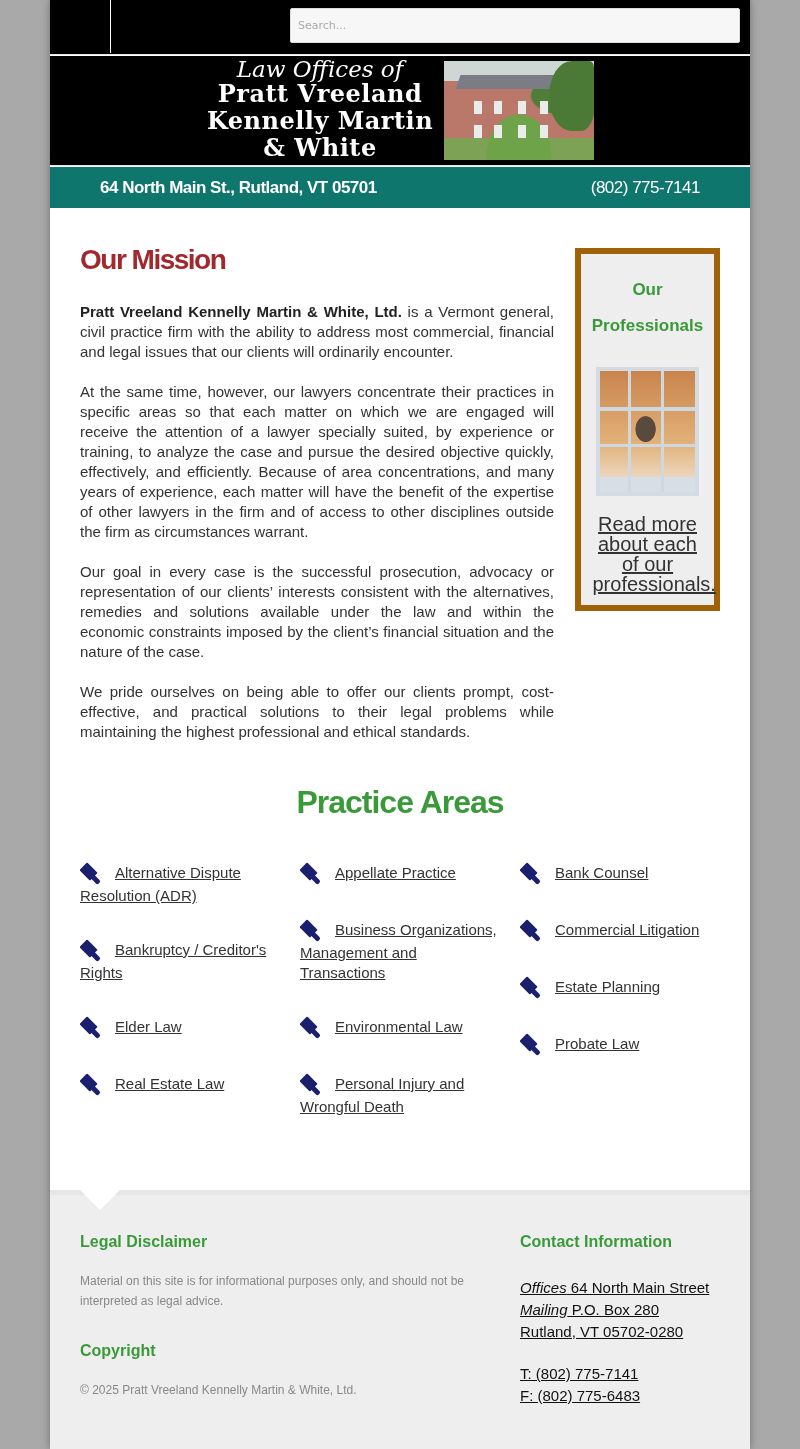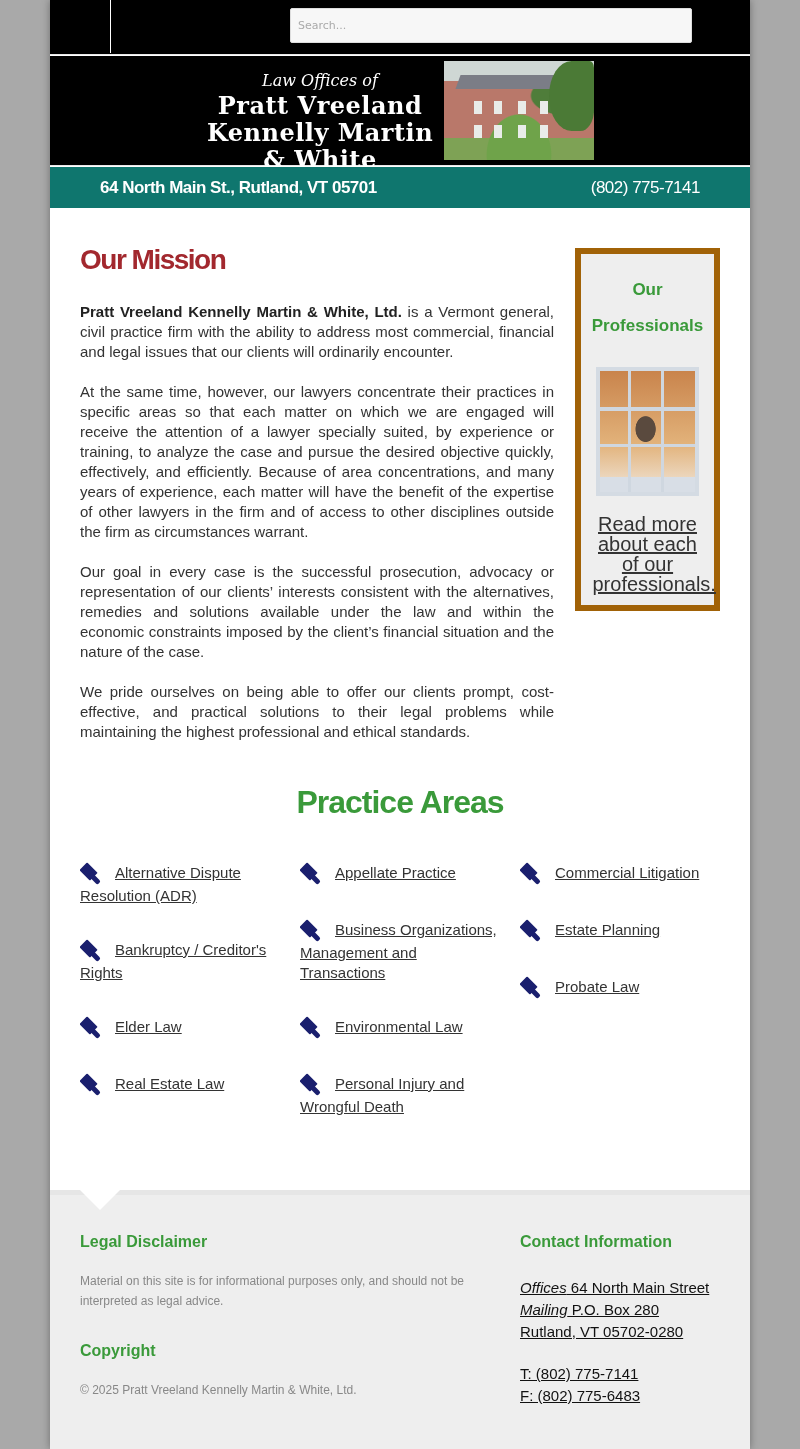--- a/index.html
+++ b/index.html
@@ -21,38 +21,38 @@
   
   .topbar {
     position: absolute; left: 0; top: 0; width: 700px; height: 55px;
     background: #000;
     border-bottom: 1px solid #e8e8e8;
   }
   .topbar .divider {
     position: absolute; left: 60px; top: 0; width: 1px; height: 53px; background: #fff;
   }
   .search {
-    position: absolute; left: 240px; top: 8px; width: 402px; height: 35px;
+    position: absolute; left: 240px; top: 8px; width: 450px; height: 35px;
     background: #f7f7f7; border: 1px solid #ddd; border-radius: 2px;
     font-family: "DejaVu Sans", sans-serif; font-size: 11px; color: #aaa;
     padding: 12px 7px; outline: none;
   }
   .search::placeholder { color: #aaa; }
   
   .banner {
     position: absolute; left: 0; top: 56px; width: 700px; height: 110px;
     background: #000;
     border-bottom: 1px solid #e8e8e8;
   }
   .banner .logo-text {
     position: absolute; left: 150px; top: 2px; width: 240px;
     text-align: center; color: #fff;
     font-family: "DejaVu Serif", serif; font-weight: bold;
   }
-  .logo-text .tagline { font-style: italic; font-weight: normal; font-size: 16px; line-height: 22px; font-family: "DejaVu Serif", serif; margin-top: 12px; }
+  .logo-text .tagline { font-style: italic; font-weight: normal; font-size: 23px; line-height: 22px; font-family: "DejaVu Serif", serif; }
   .logo-text .firm { font-size: 24px; line-height: 27px; letter-spacing: 0.5px; }
   .banner .house {
     position: absolute; left: 394px; top: 5px; width: 150px; height: 99px;
     background:
       radial-gradient(ellipse at 85% 35%, #4f7d3a 0 22%, transparent 23%),
       radial-gradient(ellipse at 50% 95%, #6fa34a 0 30%, transparent 31%),
       linear-gradient(180deg, #cfd7d4 0 20%, #b9786a 20% 78%, #7ea255 78% 100%);
     overflow: hidden;
   }
   .house .roof { position:absolute; left:14px; top:14px; width:100px; height:14px; background:#7b7d86; transform: skewX(-20deg); }
@@ -229,20 +229,26 @@
           </g>
         </svg><a href="#">Personal Injury and Wrongful Death</a></div>
   </div>
 
   <div class="pa-col" style="left:470px">
     <div class="pa-item"><svg class="gavel" viewBox="0 0 26 26">
           <g fill="#1a1f6e">
             <rect x="3" y="4" width="11" height="15" rx="1" transform="rotate(-45 8.5 11.5)"></rect>
             <rect x="12" y="12" width="5" height="13" rx="2" transform="rotate(-45 14.5 18.5)"></rect>
           </g>
+        </svg><a href="#">Bank Counsel</a></div>
+    <div class="pa-item"><svg class="gavel" viewBox="0 0 26 26">
+          <g fill="#1a1f6e">
+            <rect x="3" y="4" width="11" height="15" rx="1" transform="rotate(-45 8.5 11.5)"></rect>
+            <rect x="12" y="12" width="5" height="13" rx="2" transform="rotate(-45 14.5 18.5)"></rect>
+          </g>
         </svg><a href="#">Commercial Litigation</a></div>
     <div class="pa-item"><svg class="gavel" viewBox="0 0 26 26">
           <g fill="#1a1f6e">
             <rect x="3" y="4" width="11" height="15" rx="1" transform="rotate(-45 8.5 11.5)"></rect>
             <rect x="12" y="12" width="5" height="13" rx="2" transform="rotate(-45 14.5 18.5)"></rect>
           </g>
         </svg><a href="#">Estate Planning</a></div>
     <div class="pa-item"><svg class="gavel" viewBox="0 0 26 26">
           <g fill="#1a1f6e">
             <rect x="3" y="4" width="11" height="15" rx="1" transform="rotate(-45 8.5 11.5)"></rect>

